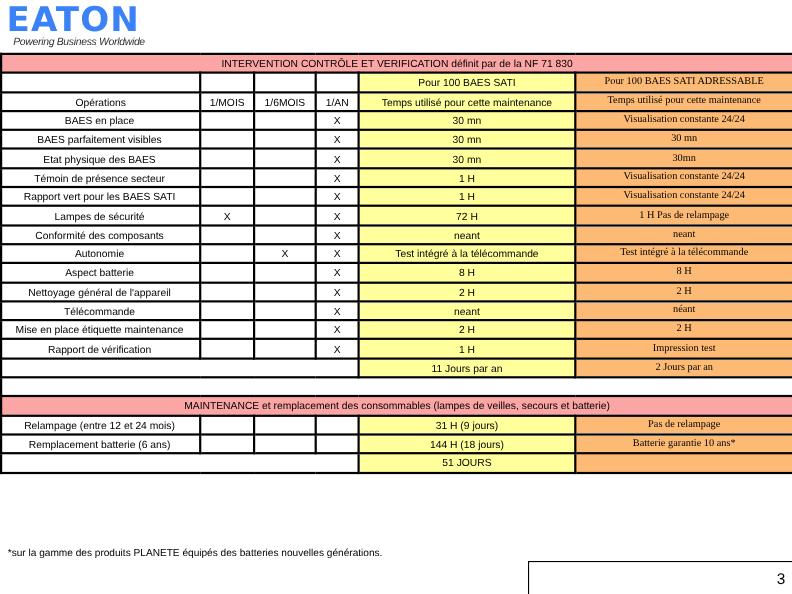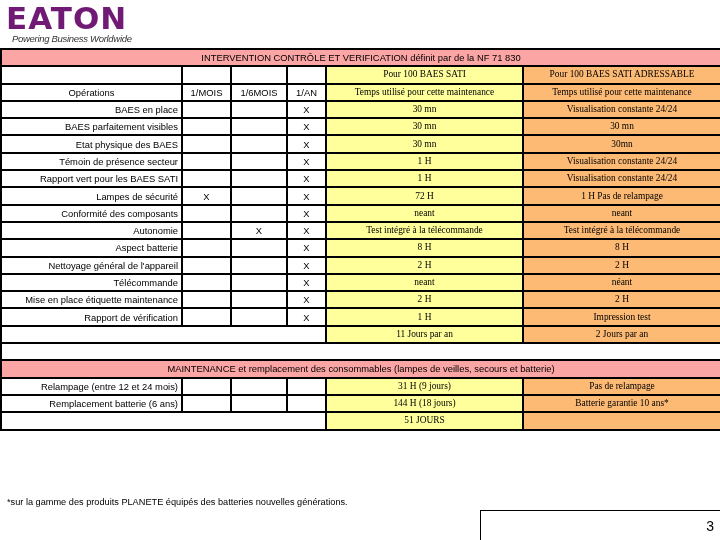--- a/index.html
+++ b/index.html
@@ -1,29 +1,29 @@
 <!DOCTYPE html>
 <html><head>
 <meta charset="utf-8">
 <style>
   html, body { margin:0; padding:0; background:#ffffff; }
   body { width:720px; height:540px; position:relative; overflow:hidden;
          font-family:"Liberation Sans", sans-serif; color:#000; }
   .logo { position:absolute; left:4px; top:2px; width:140px; height:42px; }
   .logo-word { position:absolute; left:2px; top:0px; font-family:"DejaVu Sans", sans-serif;
-               font-weight:bold; font-size:31px; letter-spacing:1px; color:#701a75; line-height:32px; }
+               font-weight:bold; font-size:31px; letter-spacing:1px; color:#3b82f6; line-height:32px; }
   .logo-tag { position:absolute; left:8px; top:31px; font-size:9.5px; font-style:italic; color:#333;
               letter-spacing:-0.3px; white-space:nowrap; }
   table.grid { position:absolute; left:0; top:48px; width:720px; border-collapse:collapse;
                table-layout:fixed; font-size:9.4px; }
   table.grid td { border:2px solid #000; padding:0 3px; height:15.3px; line-height:15px;
                   white-space:nowrap; overflow:hidden; text-align:center; }
-  table.grid td.left { text-align:right; padding-left:1px; }
+  table.grid td.left { text-align:center; padding-left:1px; }
   .orange { background:#fca5a5; }
-  .yellow { background:#ffff9c;font-family:Liberation Serif, serif; }
+  .yellow { background:#ffff9c; }
   .green  { background:#fdba74;font-family:Liberation Serif, serif; }
   .white  { background:#ffffff; }
   .footnote { position:absolute; left:7px; top:497px; font-size:9.2px; white-space:nowrap; }
   .pagebox { position:absolute; left:480px; top:510px; width:240px; height:32px;
              border-left:1.5px solid #000; border-top:1.5px solid #000; box-sizing:border-box; }
   .pagenum { position:absolute; right:6px; top:7px; font-size:14px; }
 </style>
 </head>
 <body>
 

